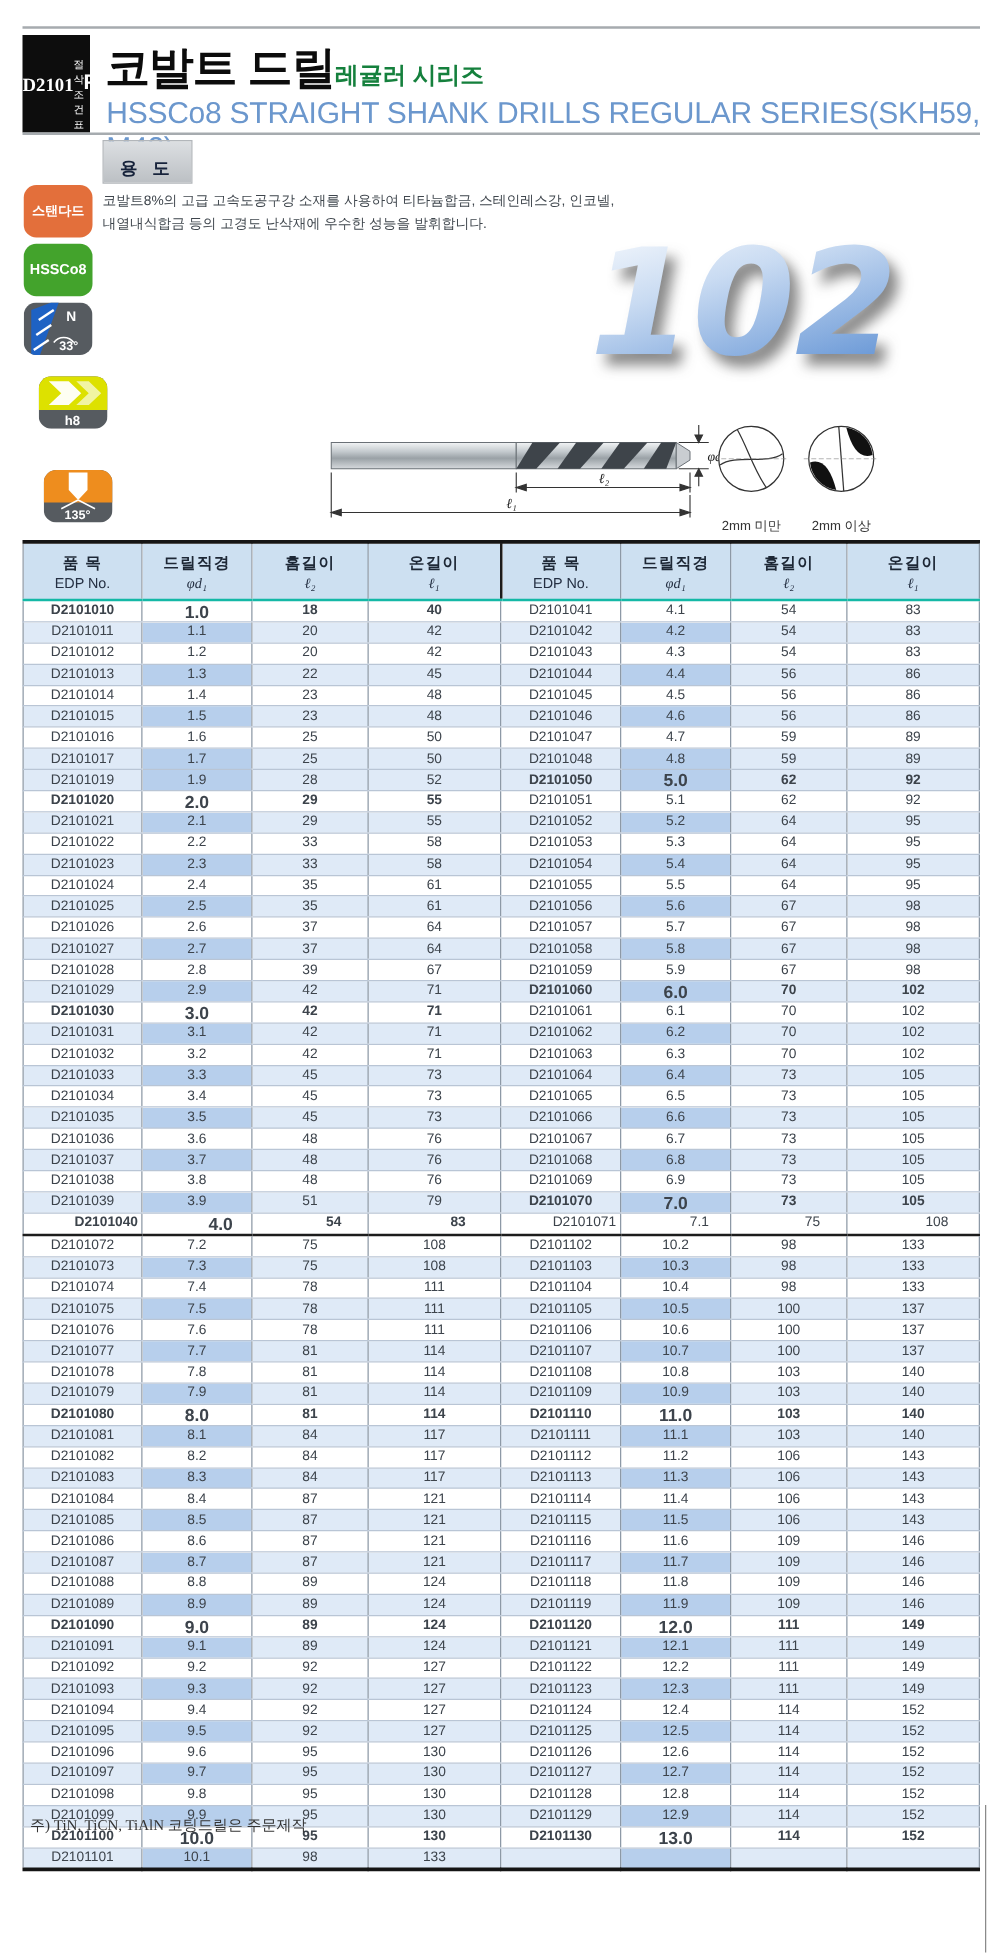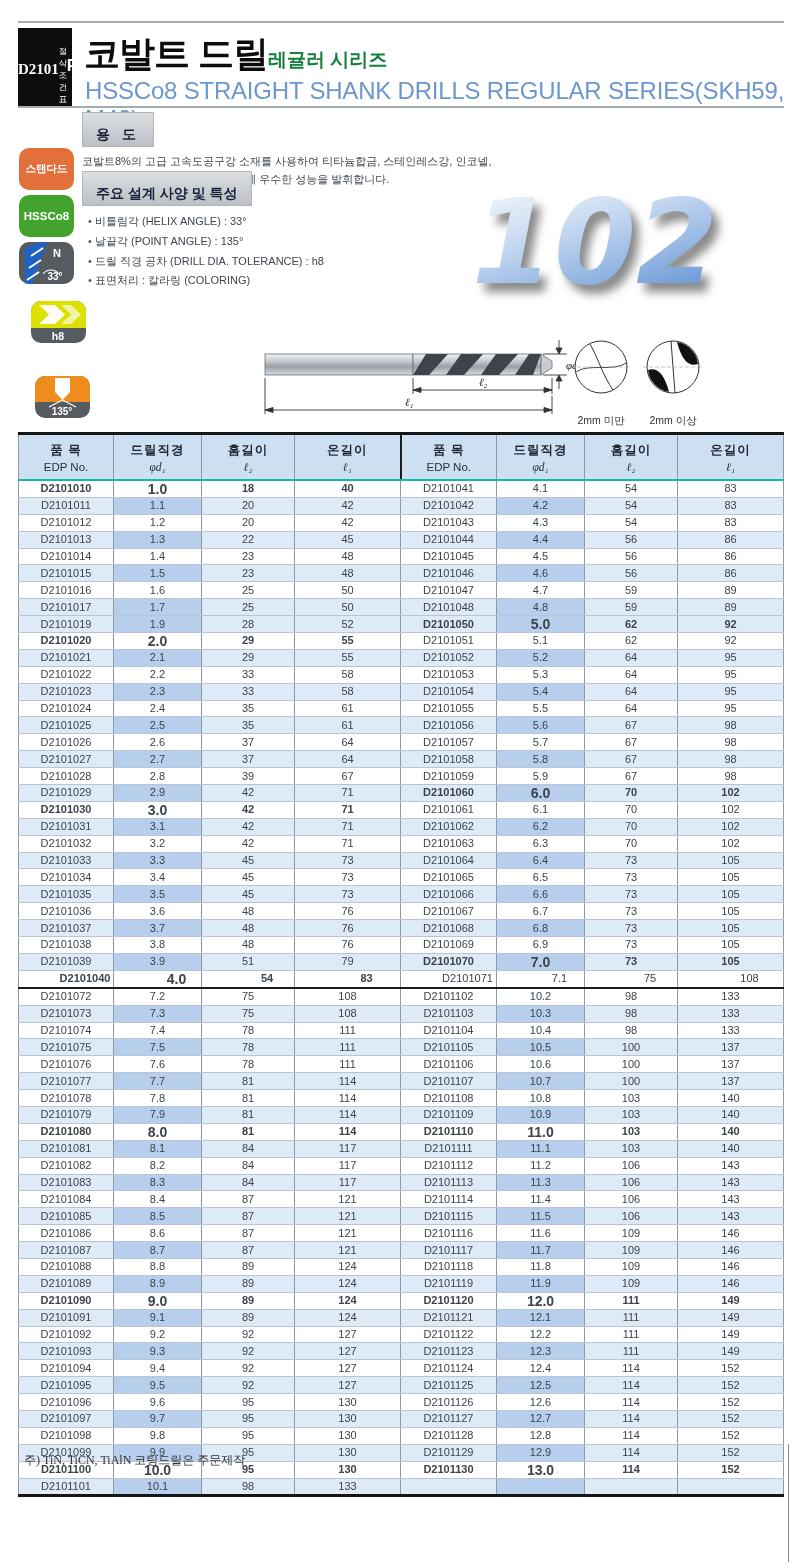--- a/index.html
+++ b/index.html
@@ -142,29 +142,20 @@
         </g>
       </svg>
     </div>
   </div>
 
   <div class="usage">
     <span class="sec-bar" style="letter-spacing:4px;">용 도</span>
     <p>코발트8%의 고급 고속도공구강 소재를 사용하여 티타늄합금, 스테인레스강, 인코넬, 내열내식합금 등의 고경도 난삭재에 우수한 성능을 발휘합니다.</p>
   </div>
 
-  <div class="specs">
-    <span class="sec-bar">주요 설계 사양 및 특성</span>
-    <ul>
-      <li>비틀림각 (HELIX ANGLE) : 33°</li>
-      <li>날끝각 (POINT ANGLE) : 135°</li>
-      <li>드릴 직경 공차 (DRILL DIA. TOLERANCE) : h8</li>
-      <li>표면처리 : 칼라링 (COLORING)</li>
-    </ul>
-  </div>
 
   <svg class="pagenum" width="310" height="140" viewBox="0 0 310 140">
     <defs>
       <linearGradient id="g102" x1="0" y1="0" x2="0.55" y2="1">
         <stop offset="0" stop-color="#ffffff"></stop>
         <stop offset="0.45" stop-color="#c9dbf2"></stop>
         <stop offset="1" stop-color="#6f9cd8"></stop>
       </linearGradient>
     </defs>
     <text x="155" y="108" text-anchor="middle" font-family="DejaVu Sans, sans-serif" font-size="118" font-style="italic" font-weight="bold" fill="url(#g102)" style="filter:drop-shadow(7px 9px 5px rgba(40,40,40,0.55));">102</text>

